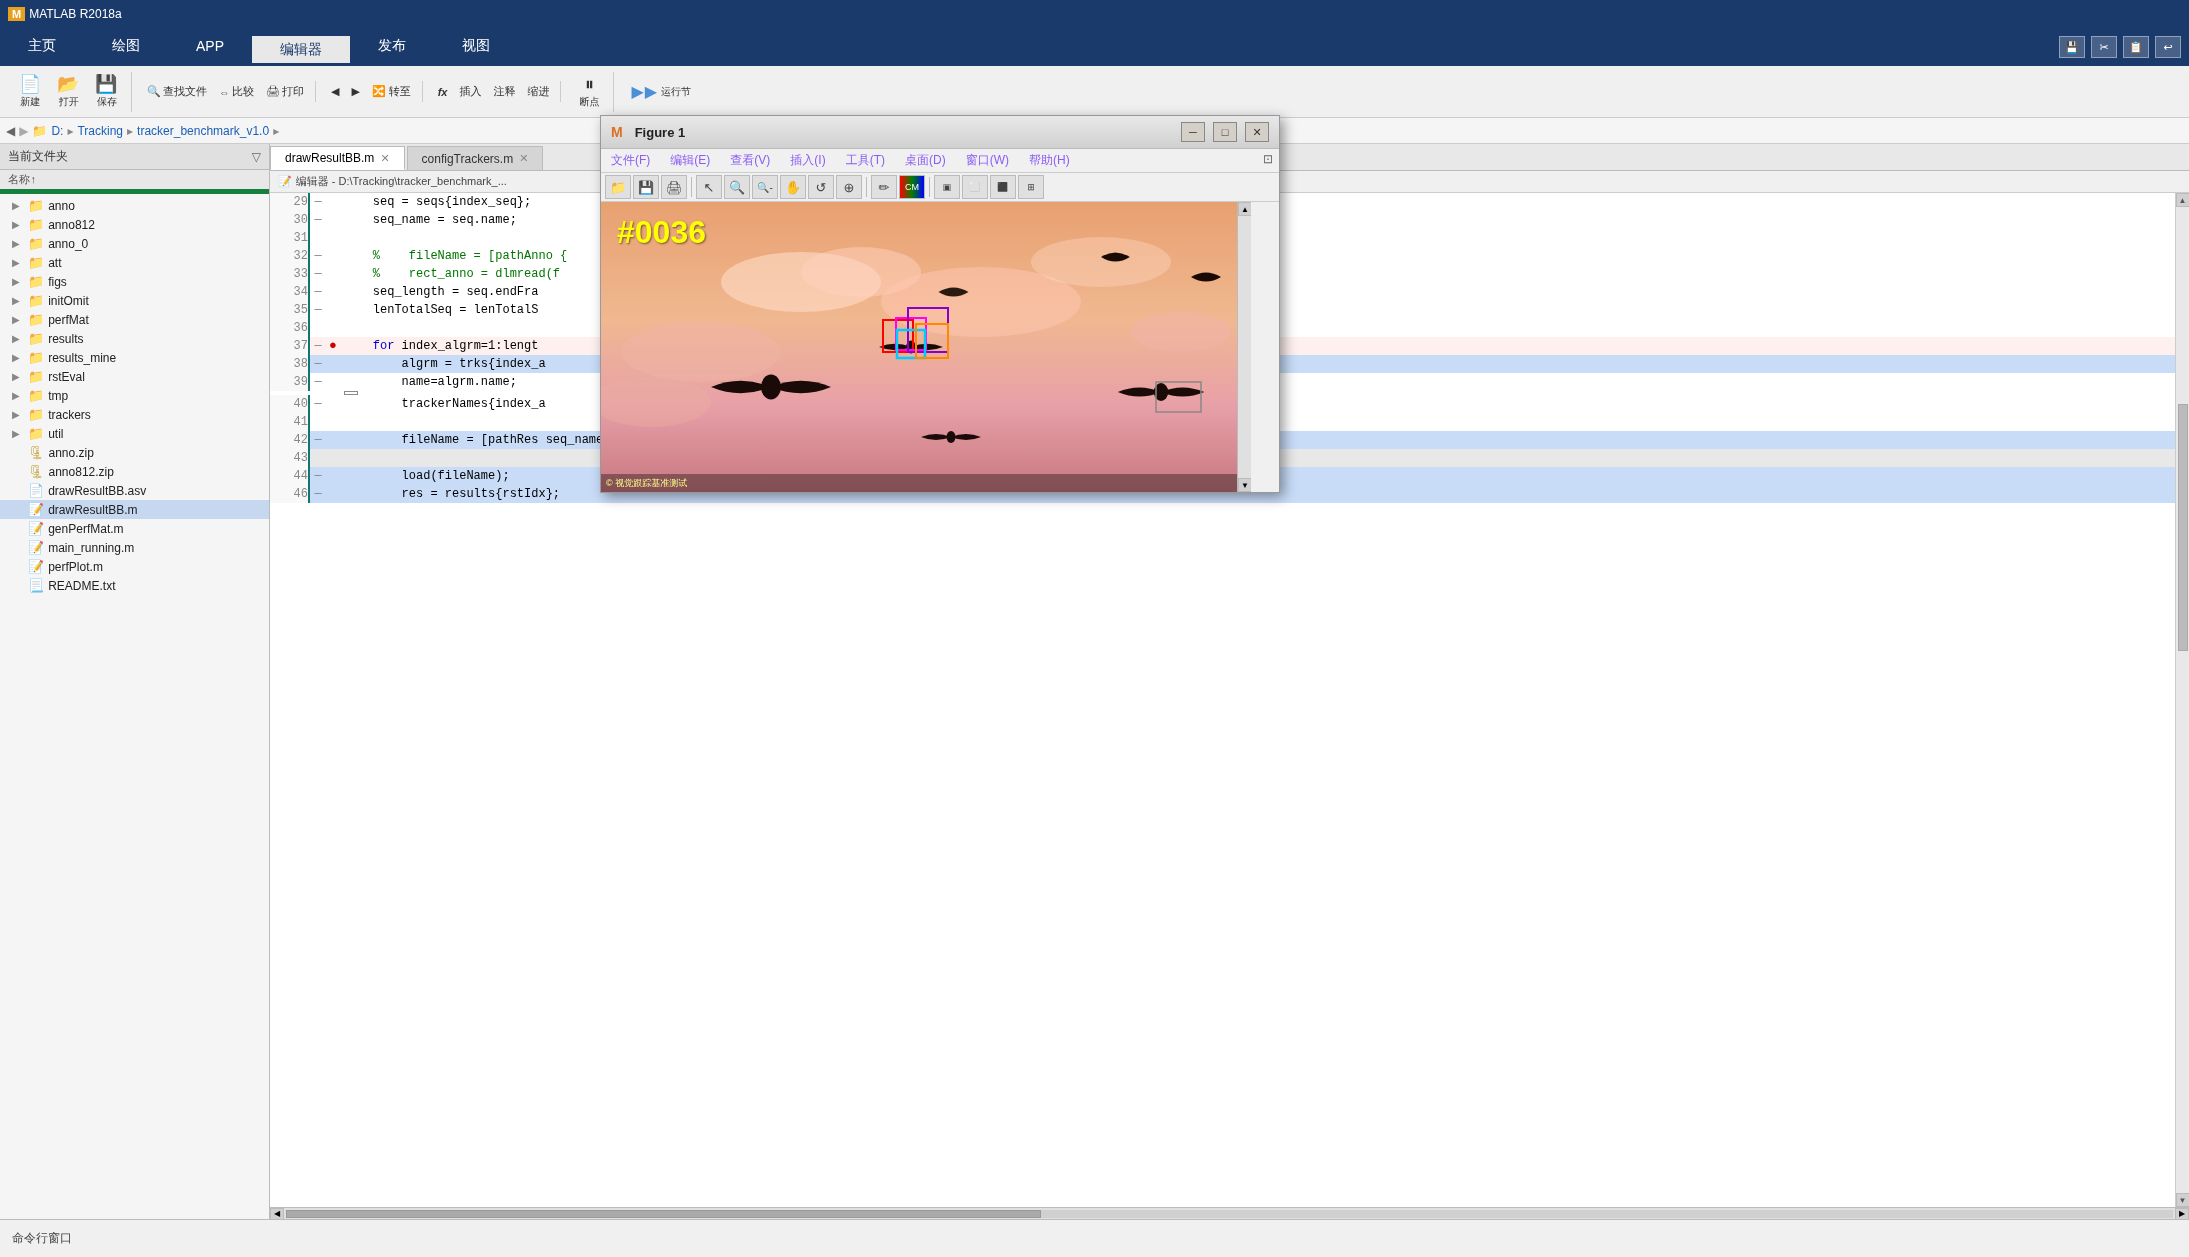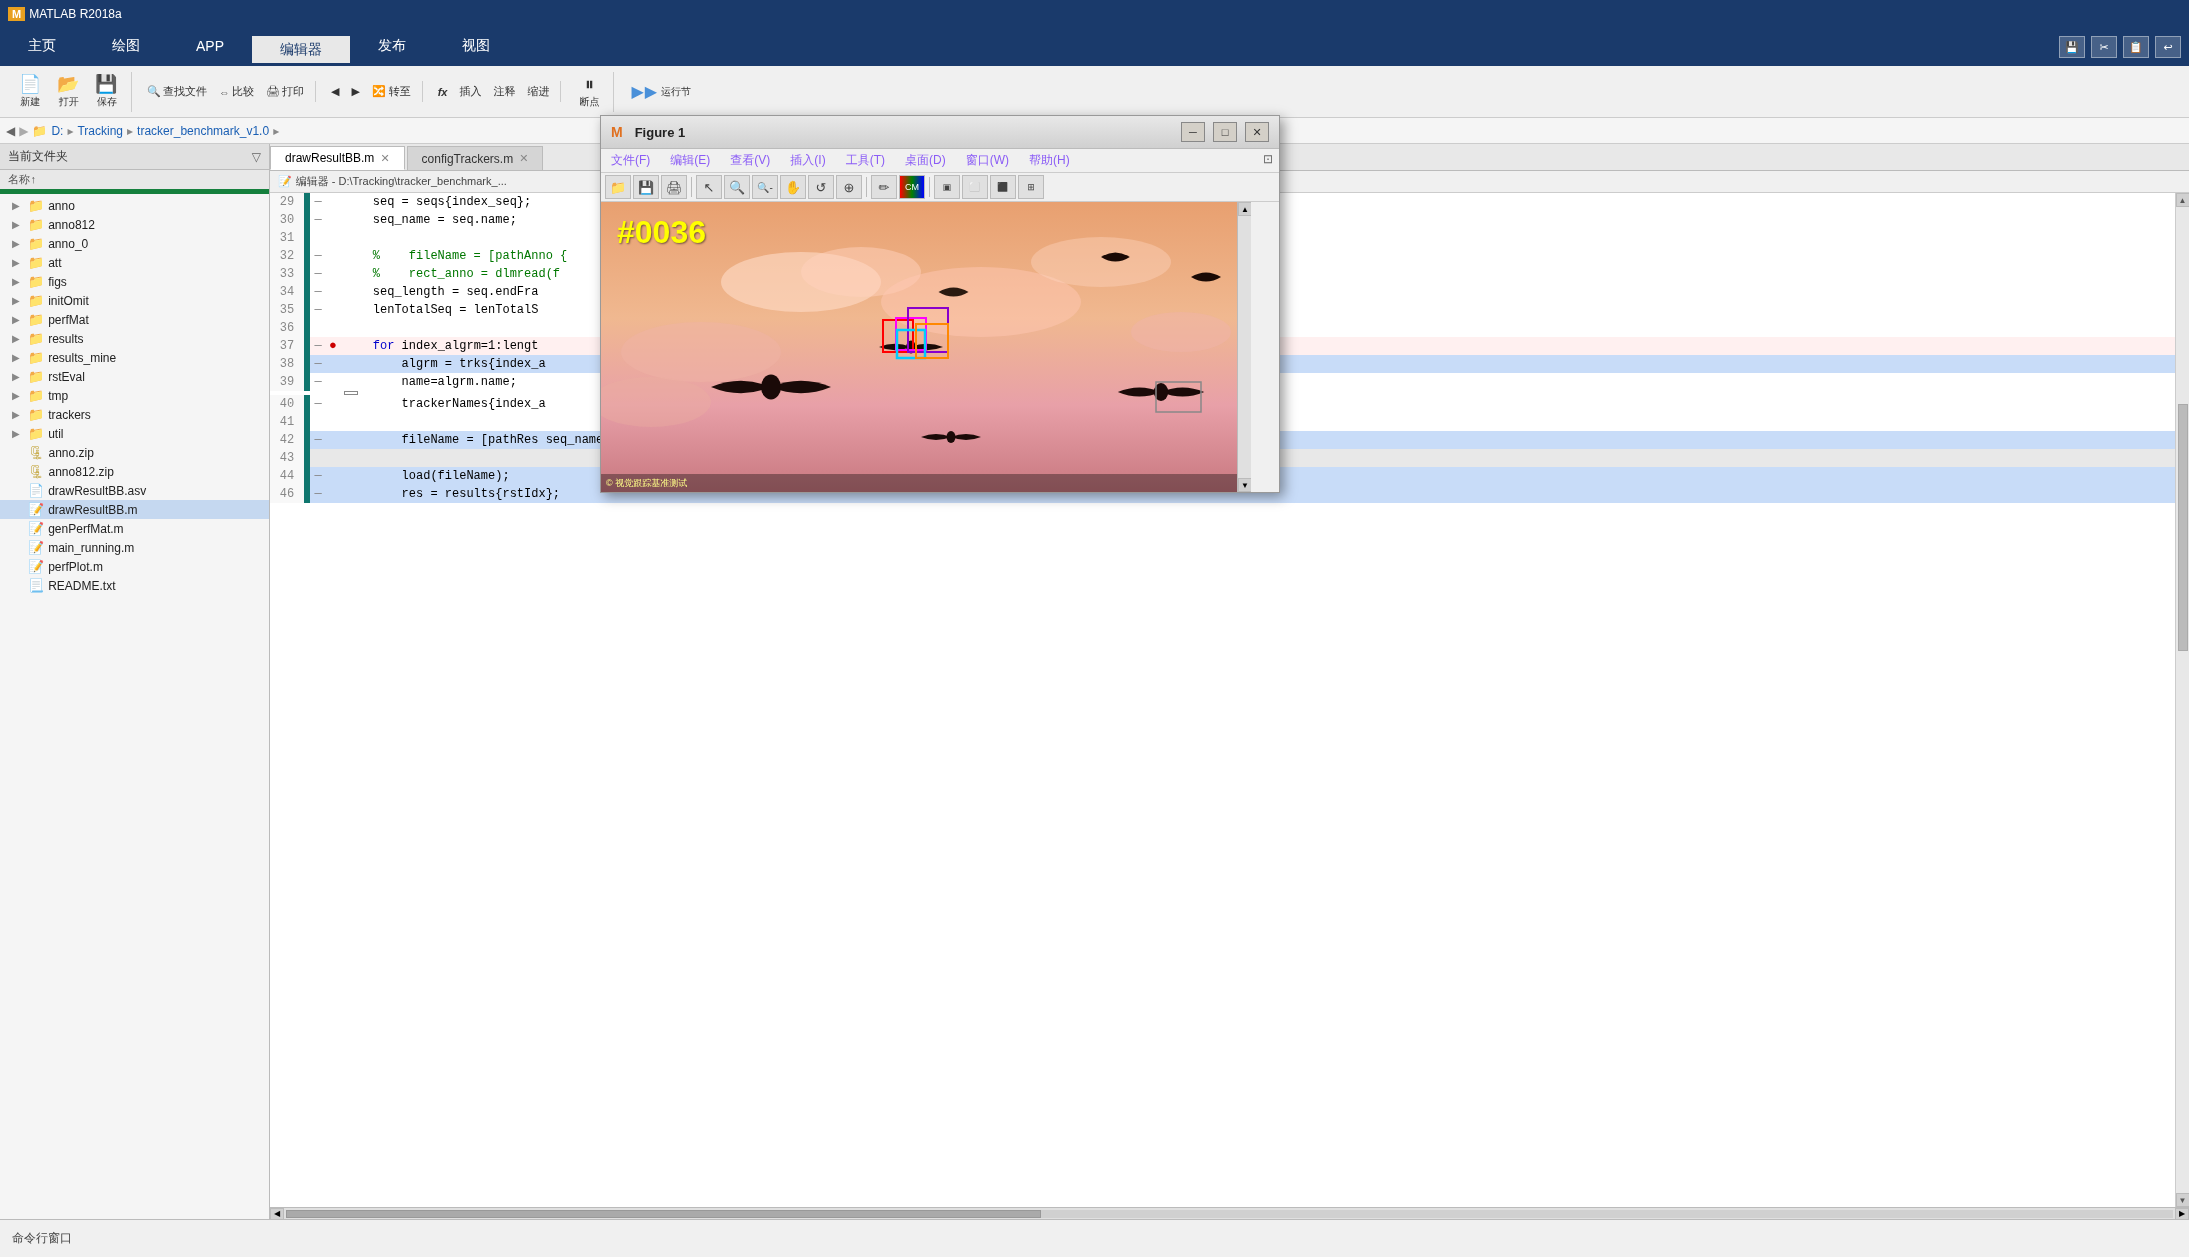--- a/index.html
+++ b/index.html
@@ -213,25 +213,25 @@
       font-family: 'Courier New', monospace;
       font-size: 12px;
     }
     .code-line {
       display: flex;
       min-height: 18px;
       line-height: 18px;
     }
     .line-num {
       width: 40px;
-      text-align: center;
+      text-align: right;
       padding-right: 0;
       color: #888;
       background: #f8f8f8;
-      border-right: 6px solid #0f766e;
+      border-right: 2px solid #0f766e;
       flex-shrink: 0;
       user-select: none;
     }
     .line-dash {
       width: 16px;
       text-align: center;
       color: #888;
       flex-shrink: 0;
     }
     .line-content {

